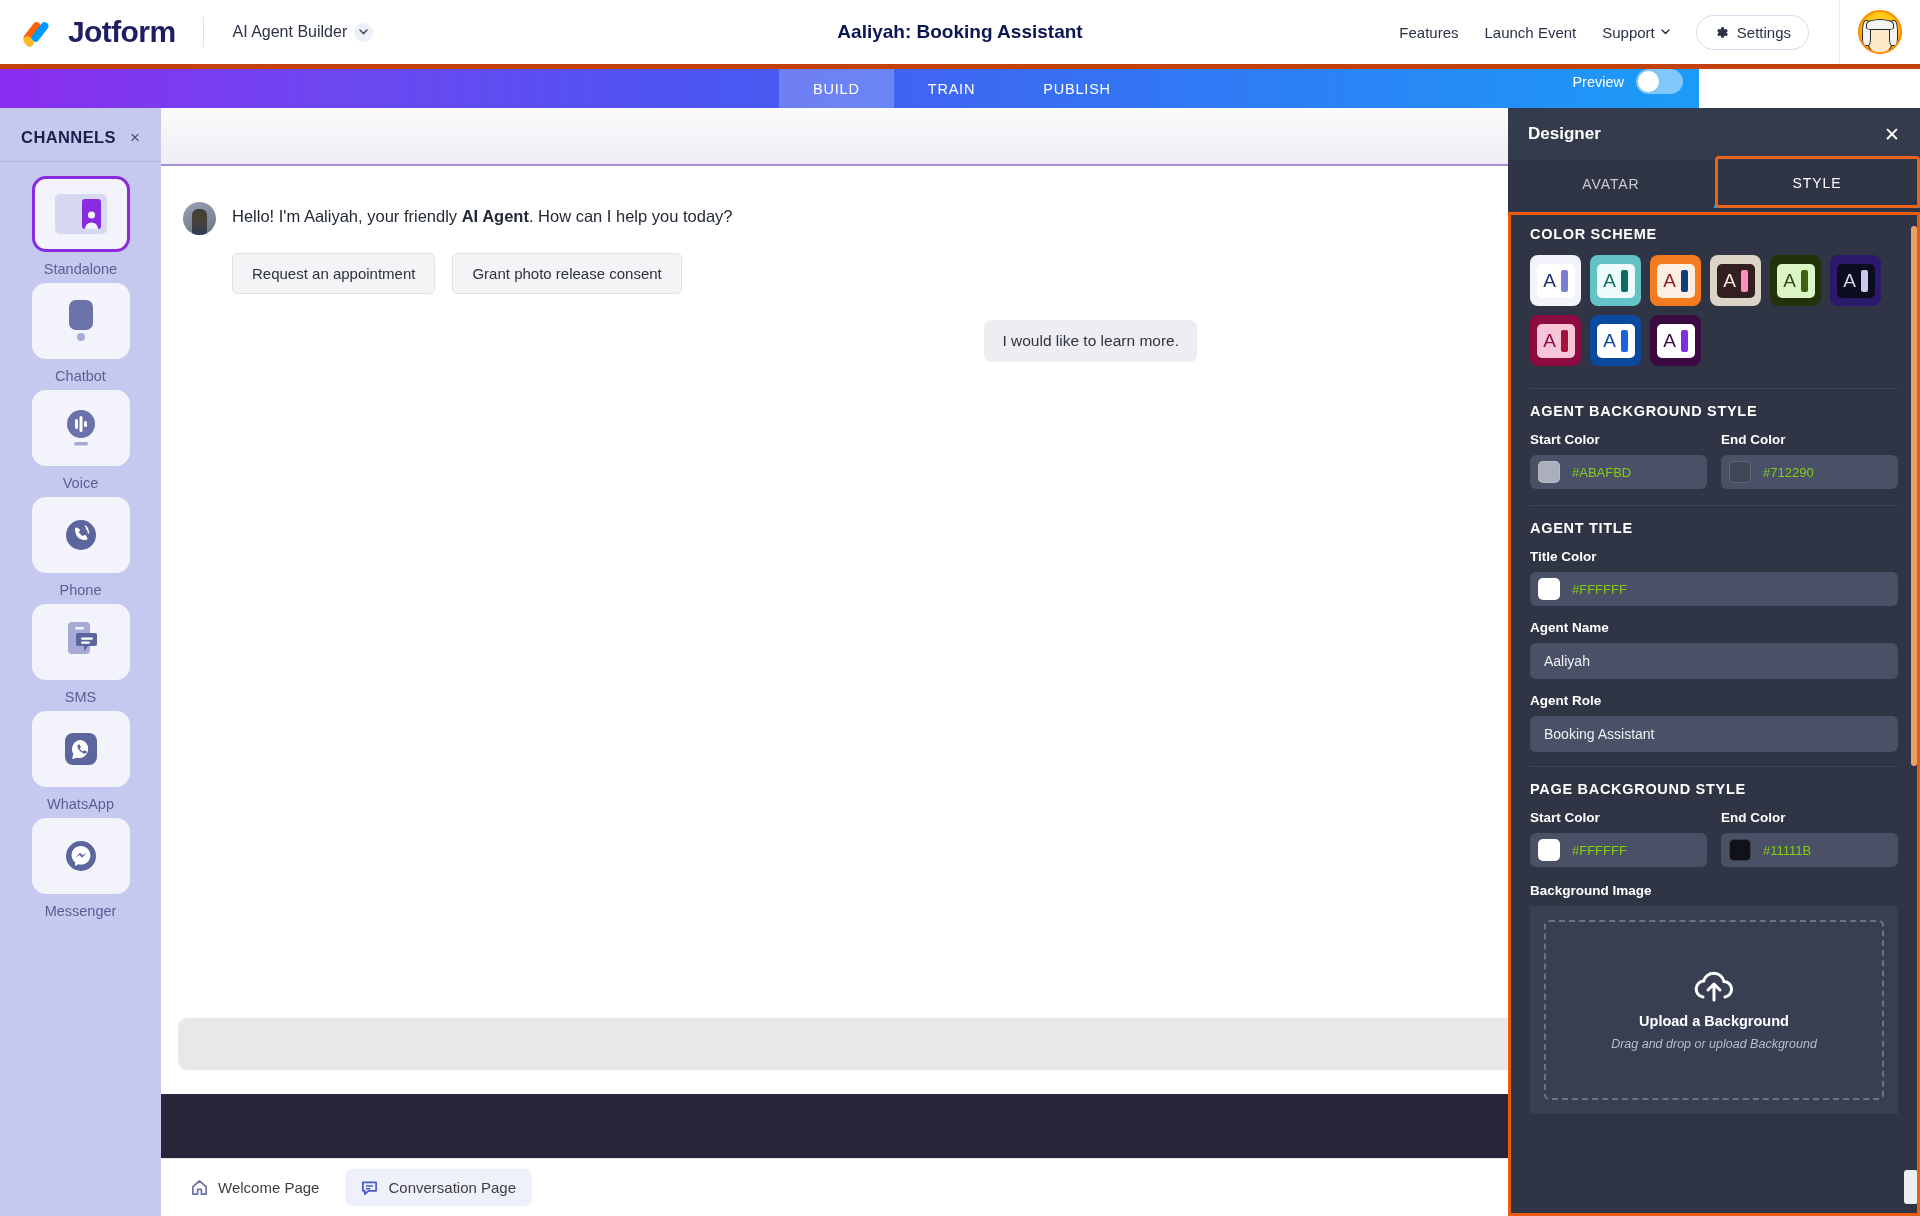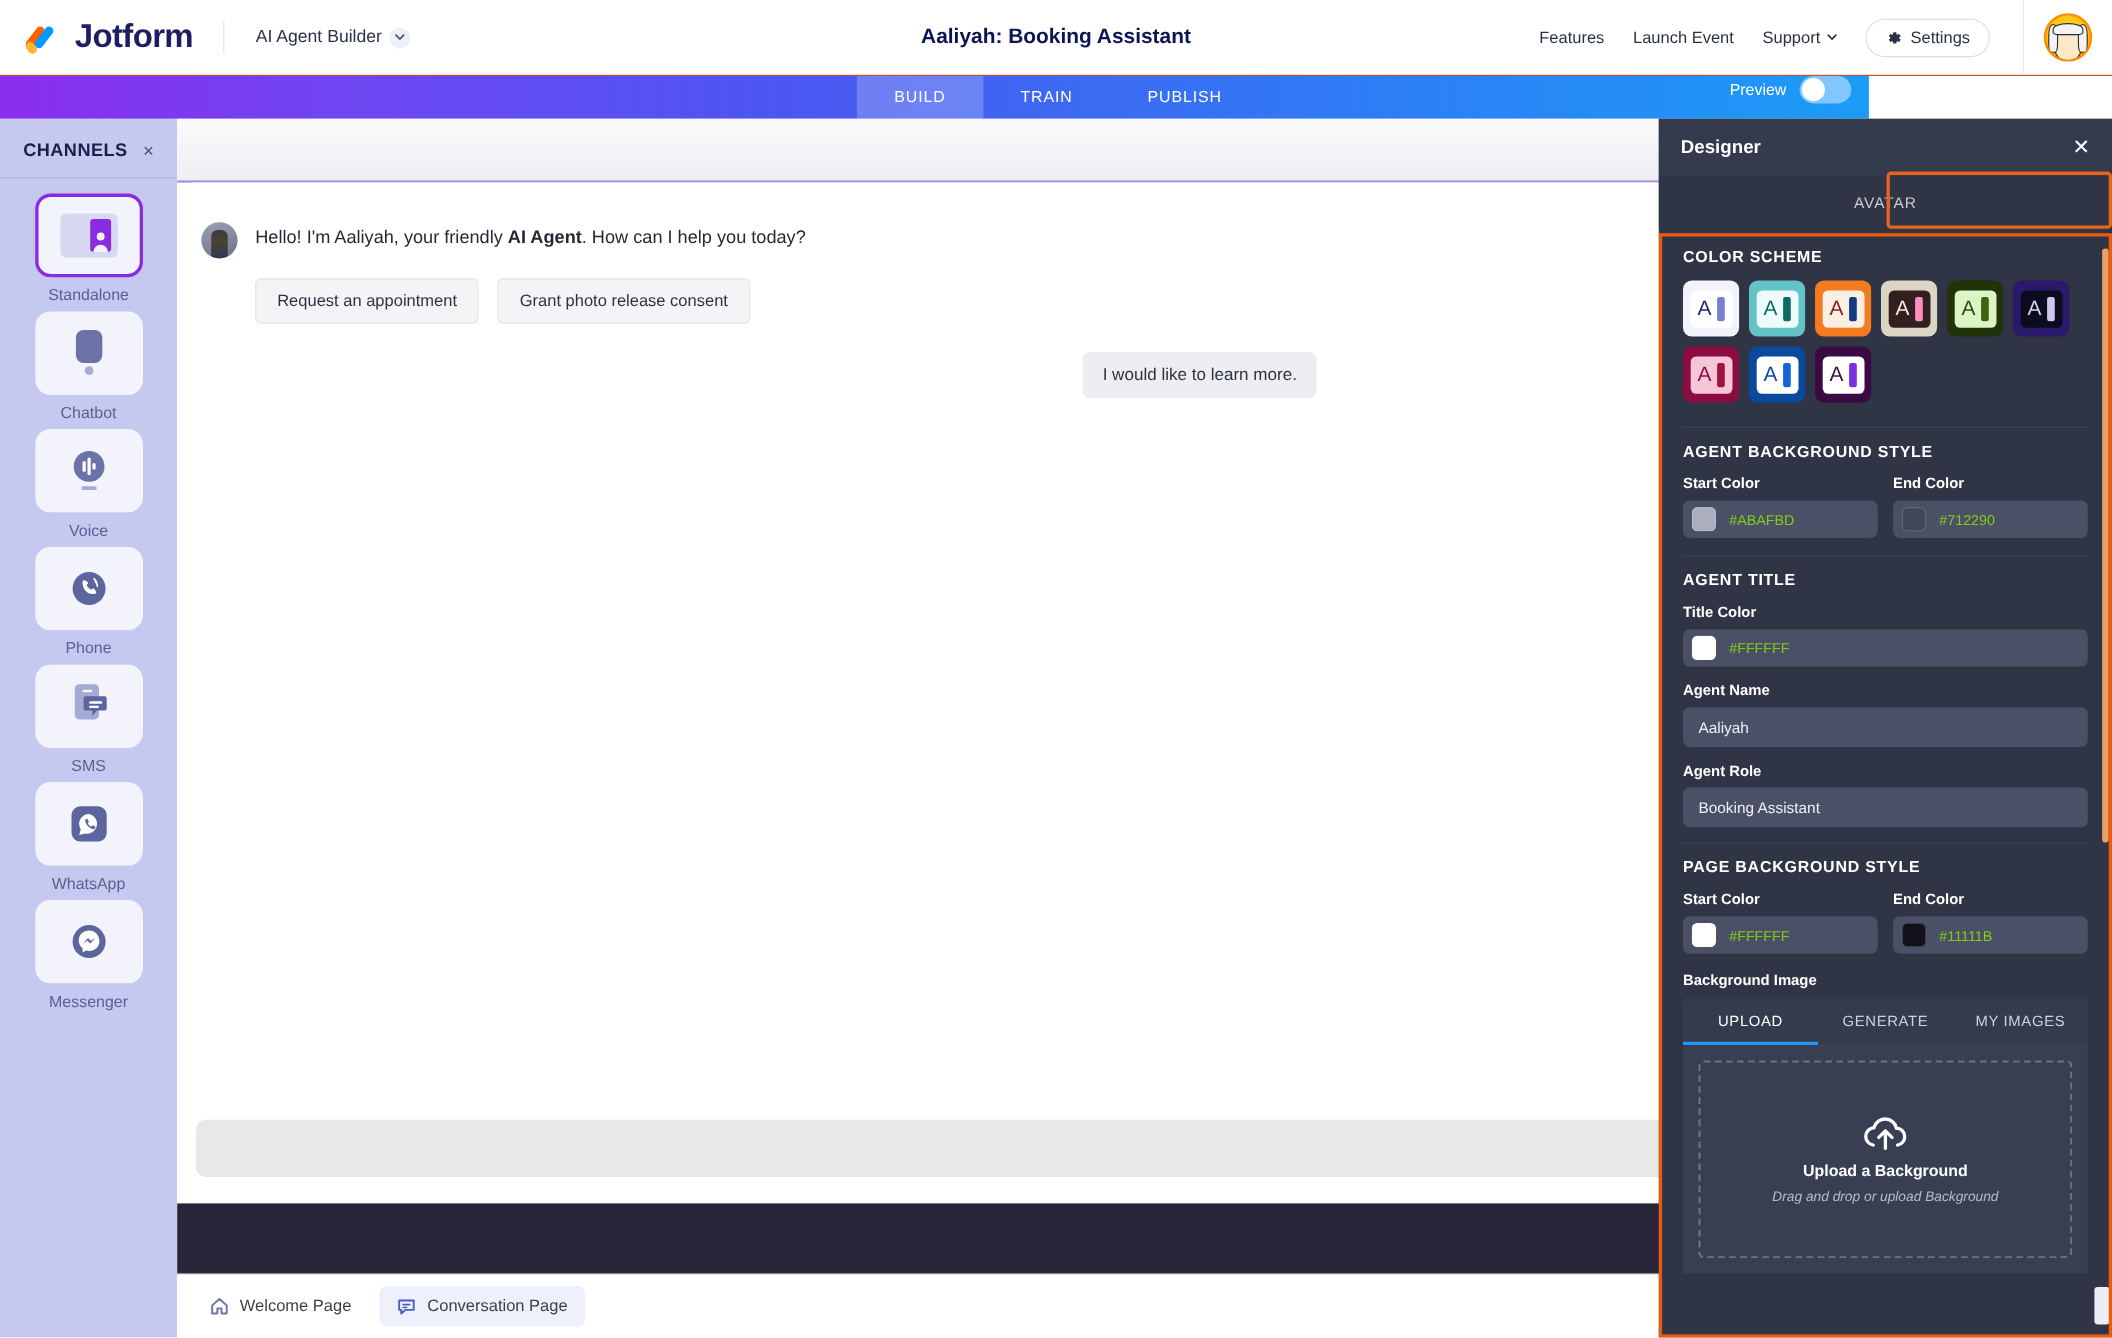--- a/index.html
+++ b/index.html
@@ -9,21 +9,21 @@
     background: #ffffff;
     -webkit-font-smoothing: antialiased;
   }
 
   
   .topnav {
     height: 69px; width: 1920px;
     background: #fff;
     display: flex; align-items: center;
     position: relative;
-    border-bottom: 1px solid #c2410c;
+    border-bottom: 5px solid #c2410c;
   }
   .brand { display: flex; align-items: center; padding-left: 18px; gap: 14px; }
   .jf-logo { width: 36px; height: 36px; position: relative; }
   .jf-logo svg { display:block; }
   .jf-word { font-size: 30px; font-weight: 700; color: #1d1f63; letter-spacing: -0.6px; }
   .divider-v { width: 1px; height: 30px; background: #dfe2ee; margin: 0 14px; }
   .builder-sel { display: flex; align-items: center; gap: 7px; font-size: 16px; color: #2b3245; }
   .chev-circle {
     width: 19px; height: 19px; border-radius: 50%; background: #eef0f8;
     display: flex; align-items: center; justify-content: center;
@@ -585,20 +585,21 @@
   </div>
 
   <div class="designer">
     <div class="designer-head">
       <span class="designer-title">Designer</span>
       <span class="designer-close">✕</span>
     </div>
 
     <div class="dtabs">
       <div class="dtab">AVATAR</div>
+      <div class="dtab active">STYLE</div>
     </div>
 
     <div class="dbody">
 
       <div class="sec-title">COLOR SCHEME</div>
       <div class="swatch-grid">
         <div class="swatch" style="background: rgb(243, 243, 251);">
             <span class="sw-inner" style="background: rgb(255, 255, 255);">
               <span class="sw-a" style="color: rgb(27, 43, 114);">A</span>
               <span class="sw-bar" style="background: rgb(122, 127, 208);"></span>
@@ -698,25 +699,20 @@
         <div class="col">
           <div class="field-label">End Color</div>
           <div class="color-input">
             <span class="color-chip" style="background:#11111B"></span>
             <span class="color-val">#11111B</span>
           </div>
         </div>
       </div>
 
       <div class="field-label">Background Image</div>
-      <div class="bgtabs">
-        <div class="bgtab active">UPLOAD</div>
-        <div class="bgtab">GENERATE</div>
-        <div class="bgtab">MY IMAGES</div>
-      </div>
       <div class="dropzone-wrap">
         <div class="dropzone">
           <svg width="46" height="36" viewBox="0 0 46 36">
             <path d="M12 28a8 8 0 0 1 .6-15.9A10.5 10.5 0 0 1 33 12.5 7.8 7.8 0 0 1 34 28" fill="none" stroke="#fff" stroke-width="3" stroke-linecap="round"></path>
             <path d="M23 31V15M17 21l6-6 6 6" fill="none" stroke="#fff" stroke-width="3" stroke-linecap="round" stroke-linejoin="round"></path>
           </svg>
           <div class="dz-title">Upload a Background</div>
           <div class="dz-sub">Drag and drop or upload Background</div>
         </div>
       </div>

